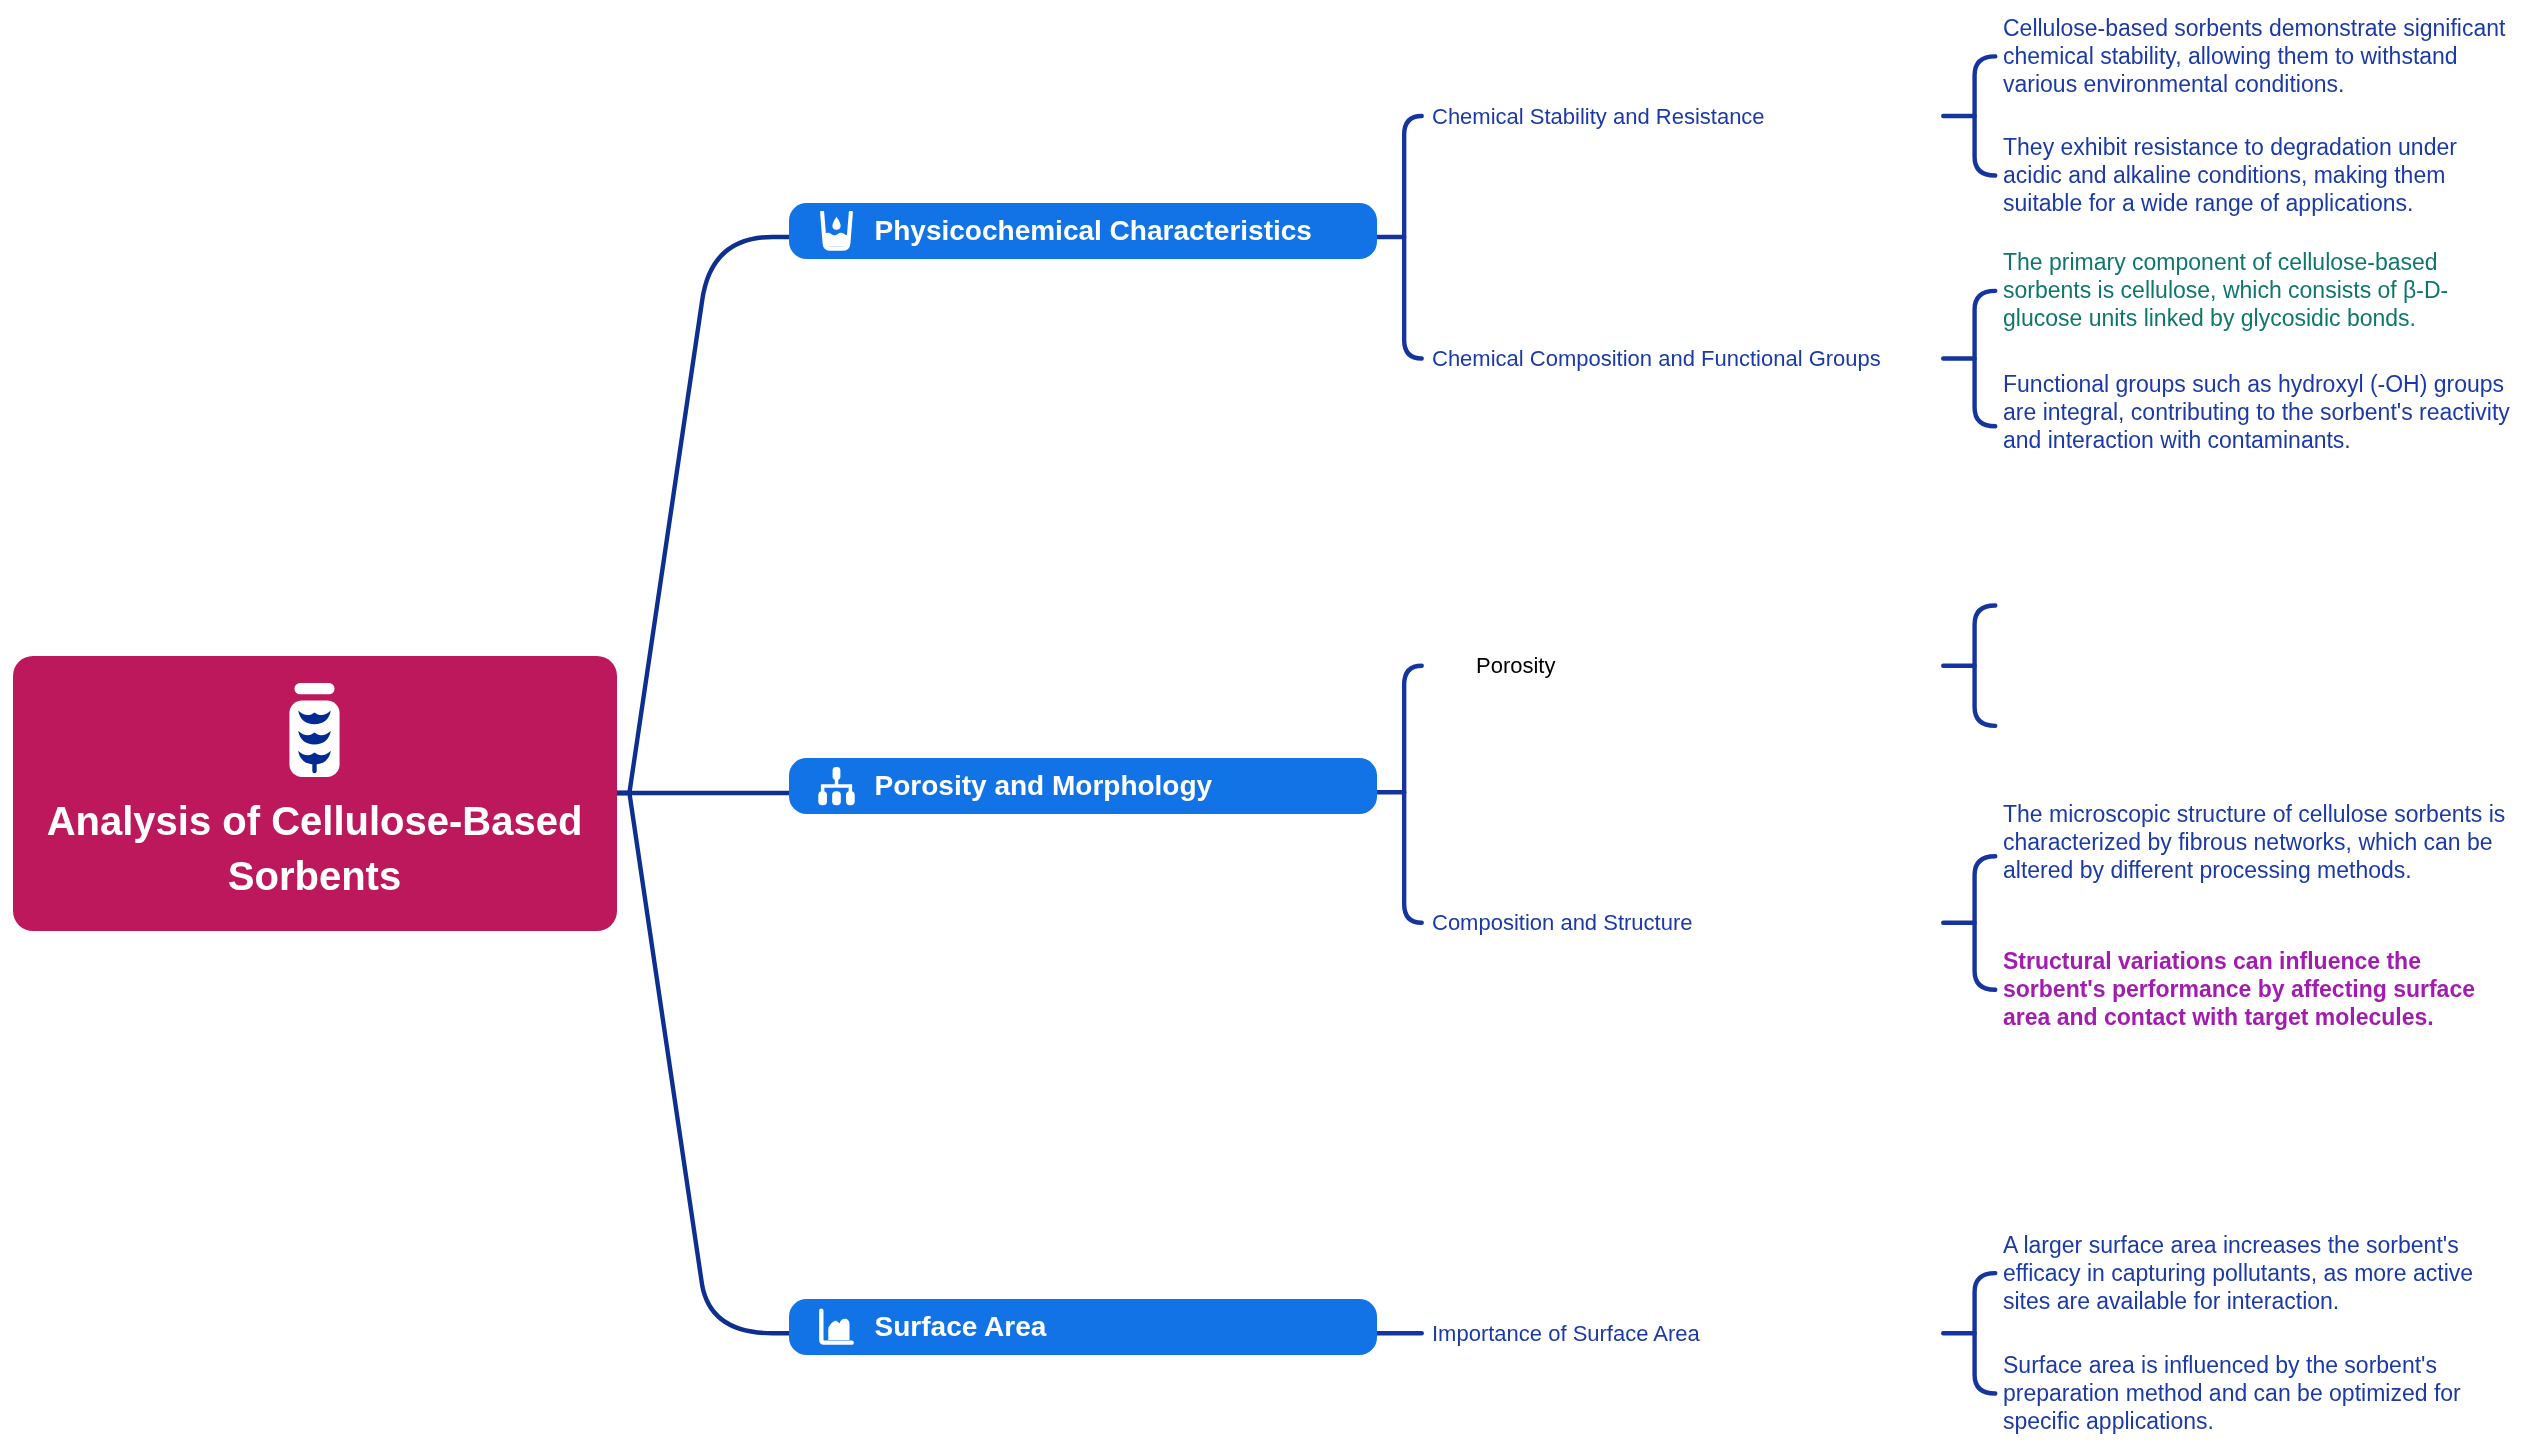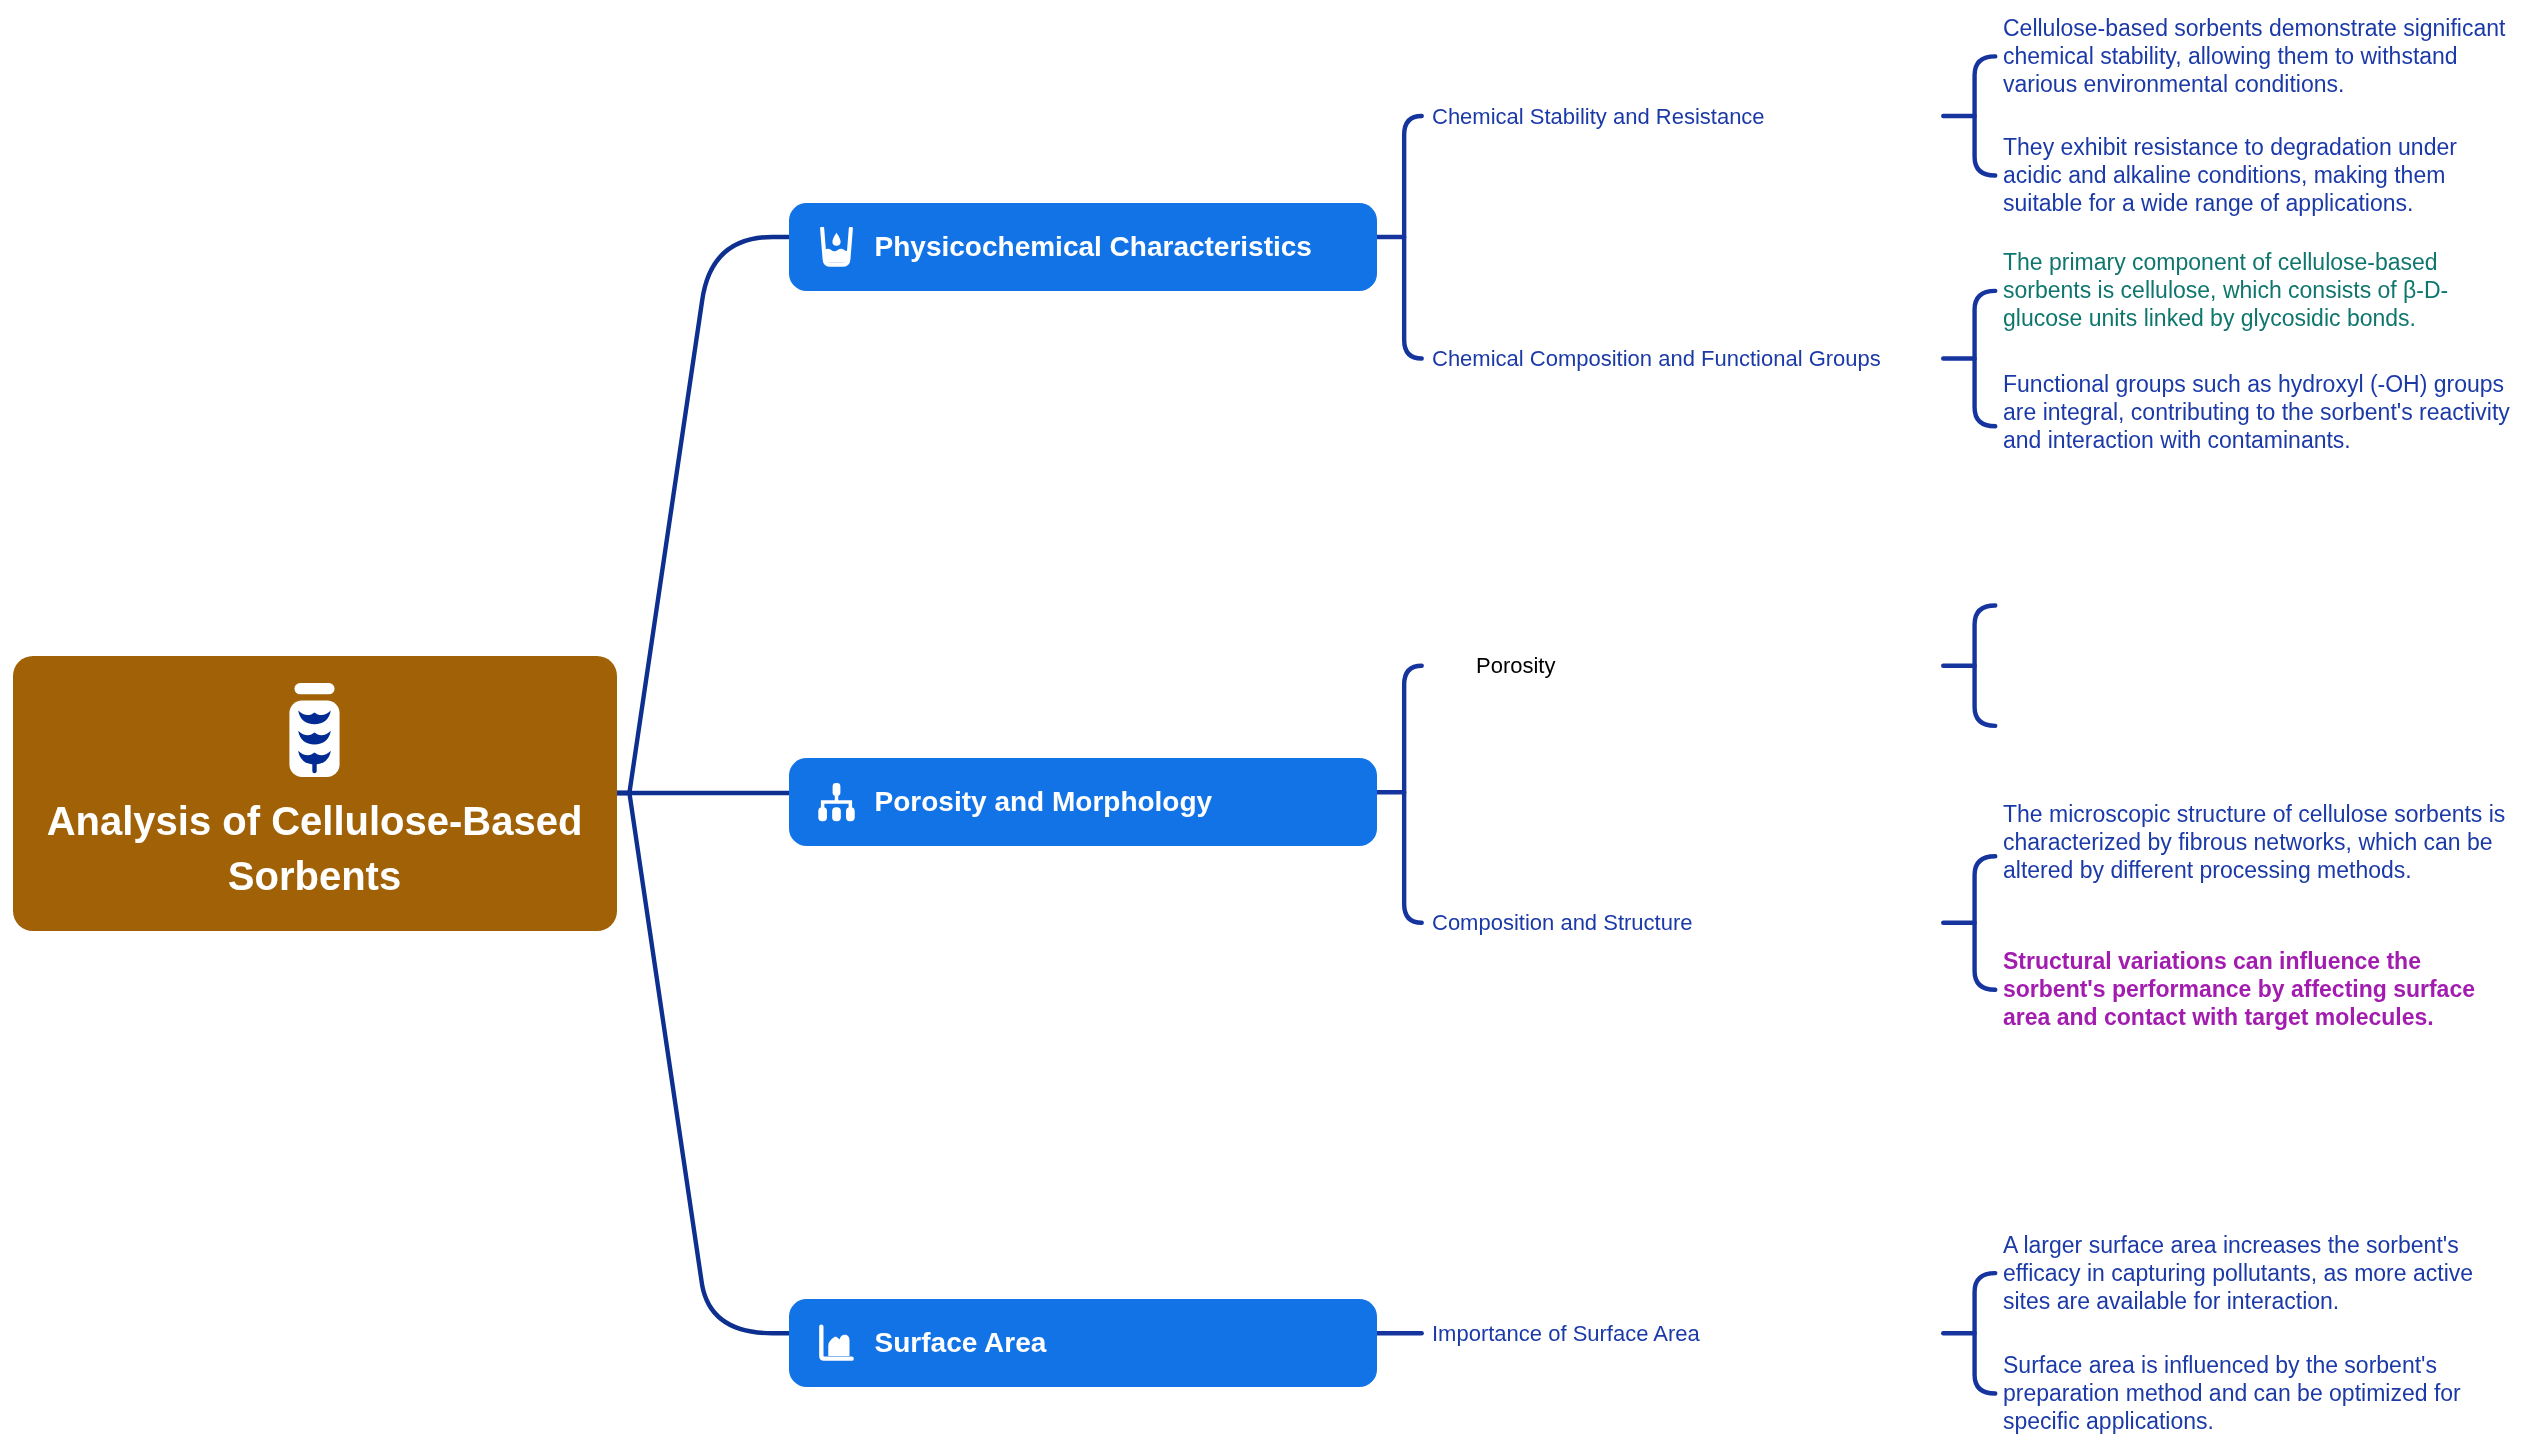--- a/index.html
+++ b/index.html
@@ -13,21 +13,21 @@
     position:absolute;left:12.5px;top:656px;width:604px;height:275px;
     border-radius:20px;z-index:2;
     display:flex;flex-direction:column;align-items:center;justify-content:center;
     gap:17.6px;
   }
   .root-title{
     color:#ffffff;font-size:40px;font-weight:bold;line-height:55px;
     text-align:center;width:564px;
   }
   .branch-node{
-    position:absolute;left:789px;width:588px;height:88px;border-radius:17.6px;
+    position:absolute;left:789px;width:588px;height:56px;border-radius:17.6px;
     z-index:2;display:flex;align-items:center;gap:19px;padding-left:27.6px;
     box-sizing:border-box;
   }
   .branch-title{color:#ffffff;font-size:28px;font-weight:bold;white-space:nowrap;}
   .sub-label{
     position:absolute;left:1432px;z-index:2;font-size:22px;line-height:29px;
     white-space:nowrap;
   }
   .note{
     position:absolute;left:2003px;width:517px;z-index:2;font-size:23px;
@@ -66,21 +66,21 @@
       <path d="M3183,966 Q3150,966 3150,996 V1128 Q3150,1158 3183,1158"></path>
 
       <path d="M3100,1472 H3150"></path>
       <path d="M3183,1366 Q3150,1366 3150,1396 V1549 Q3150,1579 3183,1579"></path>
 
       <path d="M3100,2127 H3150"></path>
       <path d="M3183,2031 Q3150,2031 3150,2061 V2193 Q3150,2223 3183,2223"></path>
     </g>
   </svg>
 
-  <div class="root-node" style="background:#a16207;">
+  <div class="root-node" style="background:#be185d;">
     <svg class="icon" width="63" height="94" viewBox="0 0 100 150">
       <rect x="18" y="0" width="64" height="18" rx="9" fill="#ffffff"></rect>
       <rect x="10" y="28" width="80" height="122" rx="20" fill="#ffffff"></rect>
       <g fill="#012a93">
         <path d="M24,44 C26,58 36,66 50,66 C64,66 74,58 76,44 C67,53 57,53 50,47 C43,53 33,53 24,44 Z"></path>
         <path d="M24,76 C26,90 36,98 50,98 C64,98 74,90 76,76 C67,85 57,85 50,79 C43,85 33,85 24,76 Z"></path>
         <path d="M24,108 C26,122 36,130 50,130 C64,130 74,122 76,108 C67,117 57,117 50,111 C43,117 33,117 24,108 Z"></path>
         <rect x="46.5" y="124" width="7" height="20" rx="3.5"></rect>
       </g>
     </svg>

